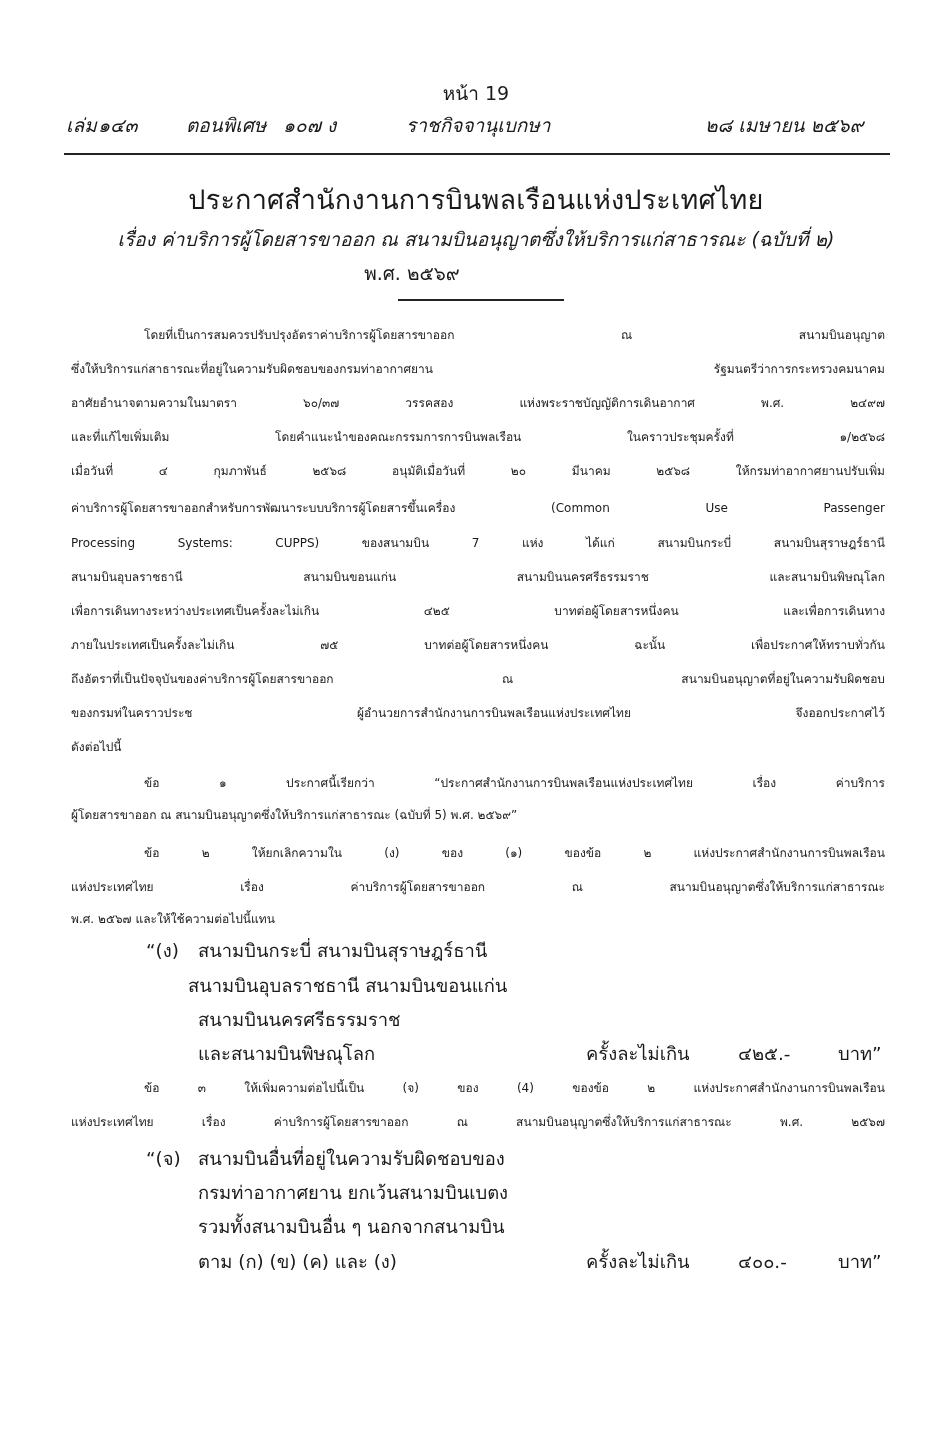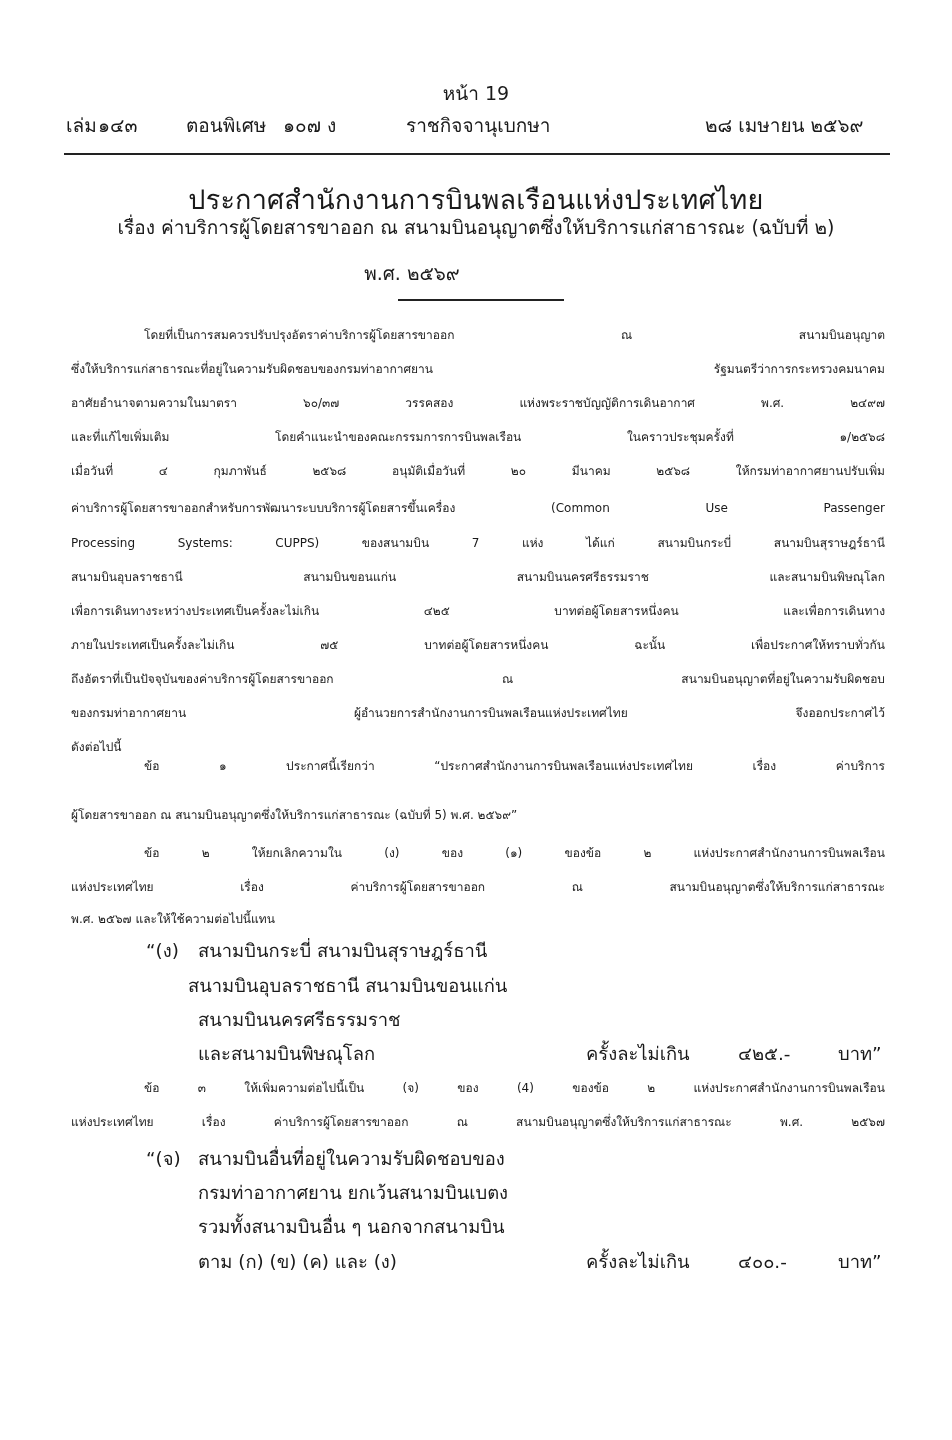--- a/index.html
+++ b/index.html
@@ -1,23 +1,23 @@
 <!DOCTYPE html>
 <html><head>
 <meta charset="utf-8">
 <style>
   html, body { margin:0; padding:0; background:#ffffff; }
   body { width:952px; height:1440px; position:relative; overflow:hidden;
          font-family:"DejaVu Sans", "Liberation Sans", sans-serif; color:#1a1a1a; }
   .abs { position:absolute; white-space:nowrap; }
-  .hdr { font-size:19px; top:110px; }
+  .hdr { font-size:19px; top:110px;font-style:italic; }
   .page-no { font-size:19px; top:78px; left:0; width:952px; text-align:center; }
   .rule { position:absolute; background:#222; }
   .title { font-size:27px; left:0; width:952px; text-align:center; top:178px; letter-spacing:0.2px; }
-  .subtitle { font-size:19px; left:0; width:952px; text-align:center; top:212px; }
+  .subtitle { font-size:19px; left:0; width:952px; text-align:center; top:224px;font-style:italic; }
   .year { font-size:19px; left:0; width:824px; text-align:center; top:258px; }
   .ln { position:absolute; left:71px; width:814px; font-size:12px; line-height:30px; white-space:nowrap;
         text-align:justify; text-align-last:justify; }
   .ln.first { left:144px; width:741px; }
   .ln.last { text-align-last:left; }
   .item { position:absolute; font-size:18.4px; white-space:nowrap; line-height:30px; }
 </style>
 </head>
 <body>
 
@@ -40,26 +40,26 @@
   <div class="ln" style="top:354px">ซึ่งให้บริการแก่สาธารณะที่อยู่ในความรับผิดชอบของกรมท่าอากาศยาน รัฐมนตรีว่าการกระทรวงคมนาคม</div>
   <div class="ln" style="top:388px">อาศัยอำนาจตามความในมาตรา ๖๐/๓๗ วรรคสอง แห่งพระราชบัญญัติการเดินอากาศ พ.ศ. ๒๔๙๗</div>
   <div class="ln" style="top:422px">และที่แก้ไขเพิ่มเติม โดยคำแนะนำของคณะกรรมการการบินพลเรือน ในคราวประชุมครั้งที่ ๑/๒๕๖๘</div>
   <div class="ln" style="top:456px">เมื่อวันที่ ๔ กุมภาพันธ์ ๒๕๖๘ อนุมัติเมื่อวันที่ ๒๐ มีนาคม ๒๕๖๘ ให้กรมท่าอากาศยานปรับเพิ่ม</div>
   <div class="ln" style="top:493px">ค่าบริการผู้โดยสารขาออกสำหรับการพัฒนาระบบบริการผู้โดยสารขึ้นเครื่อง (Common Use Passenger</div>
   <div class="ln" style="top:528px">Processing Systems: CUPPS) ของสนามบิน 7 แห่ง ได้แก่ สนามบินกระบี่ สนามบินสุราษฎร์ธานี</div>
   <div class="ln" style="top:562px">สนามบินอุบลราชธานี สนามบินขอนแก่น สนามบินนครศรีธรรมราช และสนามบินพิษณุโลก</div>
   <div class="ln" style="top:596px">เพื่อการเดินทางระหว่างประเทศเป็นครั้งละไม่เกิน ๔๒๕ บาทต่อผู้โดยสารหนึ่งคน และเพื่อการเดินทาง</div>
   <div class="ln" style="top:630px">ภายในประเทศเป็นครั้งละไม่เกิน ๗๕ บาทต่อผู้โดยสารหนึ่งคน ฉะนั้น เพื่อประกาศให้ทราบทั่วกัน</div>
   <div class="ln" style="top:664px">ถึงอัตราที่เป็นปัจจุบันของค่าบริการผู้โดยสารขาออก ณ สนามบินอนุญาตที่อยู่ในความรับผิดชอบ</div>
-  <div class="ln" style="top:698px">ของกรมท่าอากาศยาน ผู้อำนวยการสำนักงานการบินพลเรือนแห่งประเทศไทย จึงออกประกาศไว้</div>
+  <div class="ln" style="top:698px">ของกรมท่ในคราวประช ผู้อำนวยการสำนักงานการบินพลเรือนแห่งประเทศไทย จึงออกประกาศไว้</div>
   <div class="ln last" style="top:732px">ดังต่อไปนี้</div>
 </div>
 
 <div>
-  <div class="ln first" style="top:751px">ข้อ ๑ ประกาศนี้เรียกว่า “ประกาศสำนักงานการบินพลเรือนแห่งประเทศไทย เรื่อง ค่าบริการ</div>
+  <div class="ln first" style="top:768px">ข้อ ๑ ประกาศนี้เรียกว่า “ประกาศสำนักงานการบินพลเรือนแห่งประเทศไทย เรื่อง ค่าบริการ</div>
   <div class="ln last" style="top:800px">ผู้โดยสารขาออก ณ สนามบินอนุญาตซึ่งให้บริการแก่สาธารณะ (ฉบับที่ 5) พ.ศ. ๒๕๖๙”</div>
 </div>
 
 <div>
   <div class="ln first" style="top:838px">ข้อ ๒ ให้ยกเลิกความใน (ง) ของ (๑) ของข้อ ๒ แห่งประกาศสำนักงานการบินพลเรือน</div>
   <div class="ln" style="top:872px">แห่งประเทศไทย เรื่อง ค่าบริการผู้โดยสารขาออก ณ สนามบินอนุญาตซึ่งให้บริการแก่สาธารณะ</div>
   <div class="ln last" style="top:904px">พ.ศ. ๒๕๖๗ และให้ใช้ความต่อไปนี้แทน</div>
 </div>
 
 <div>

